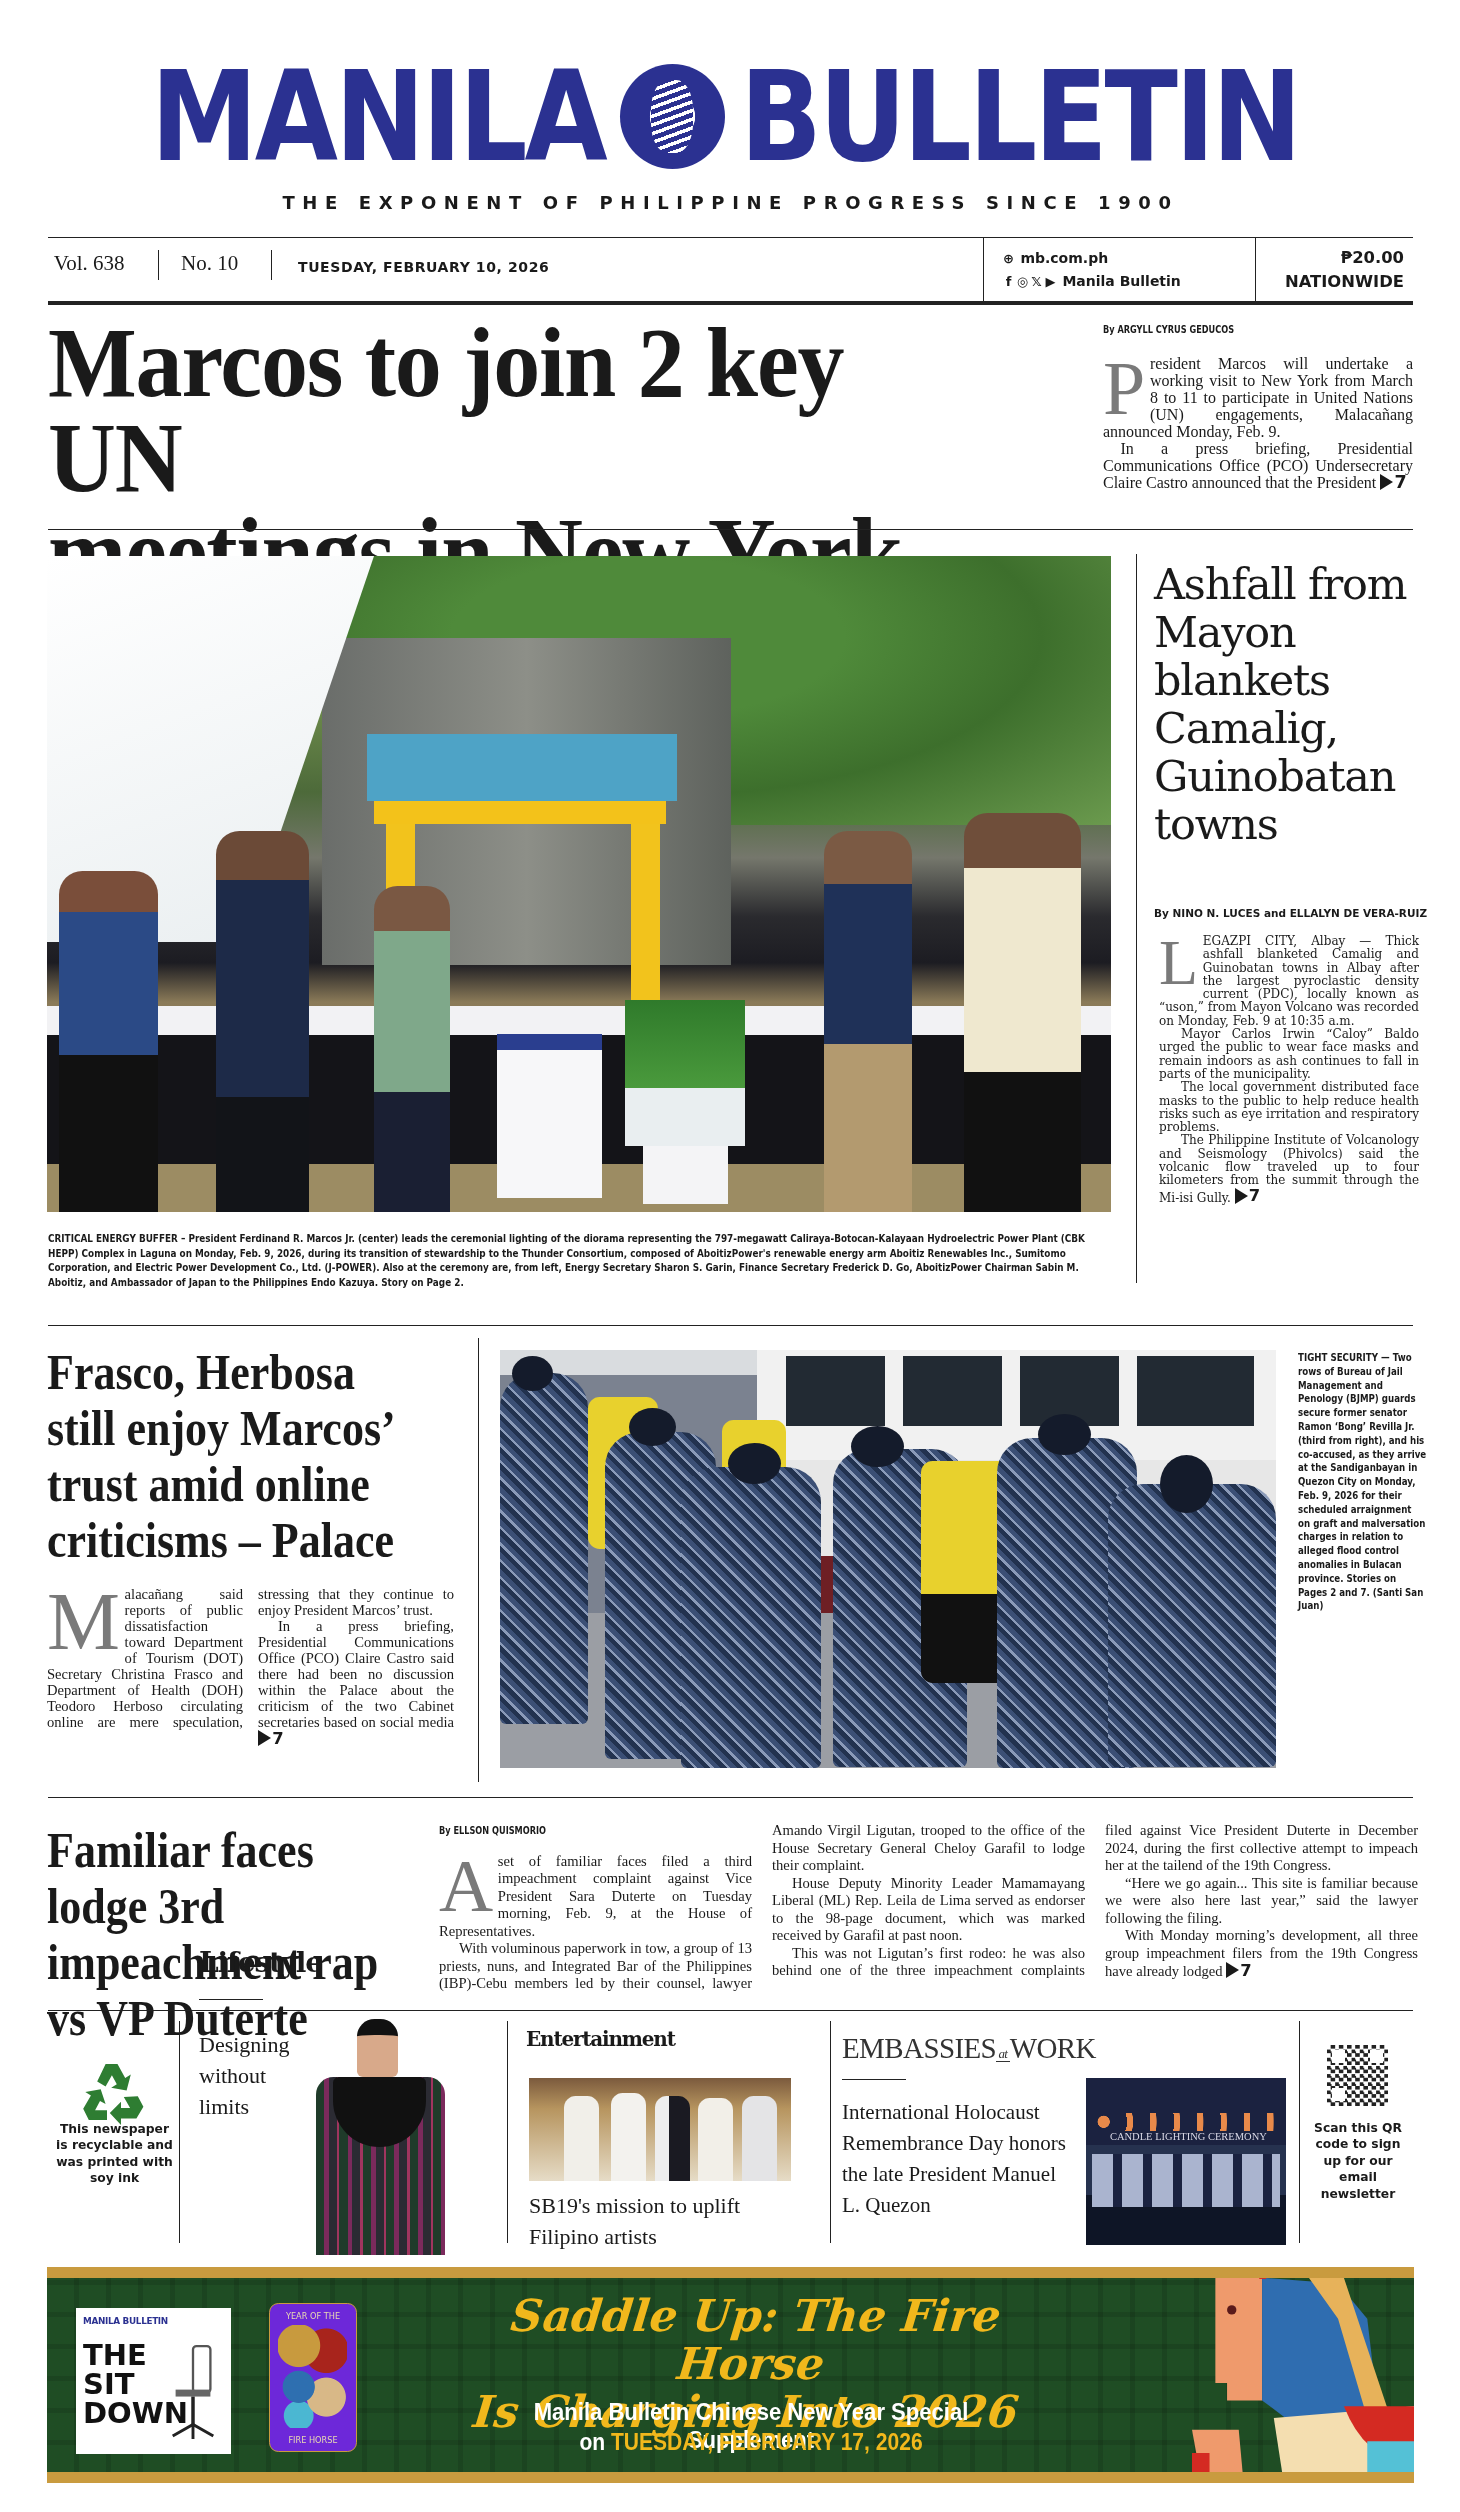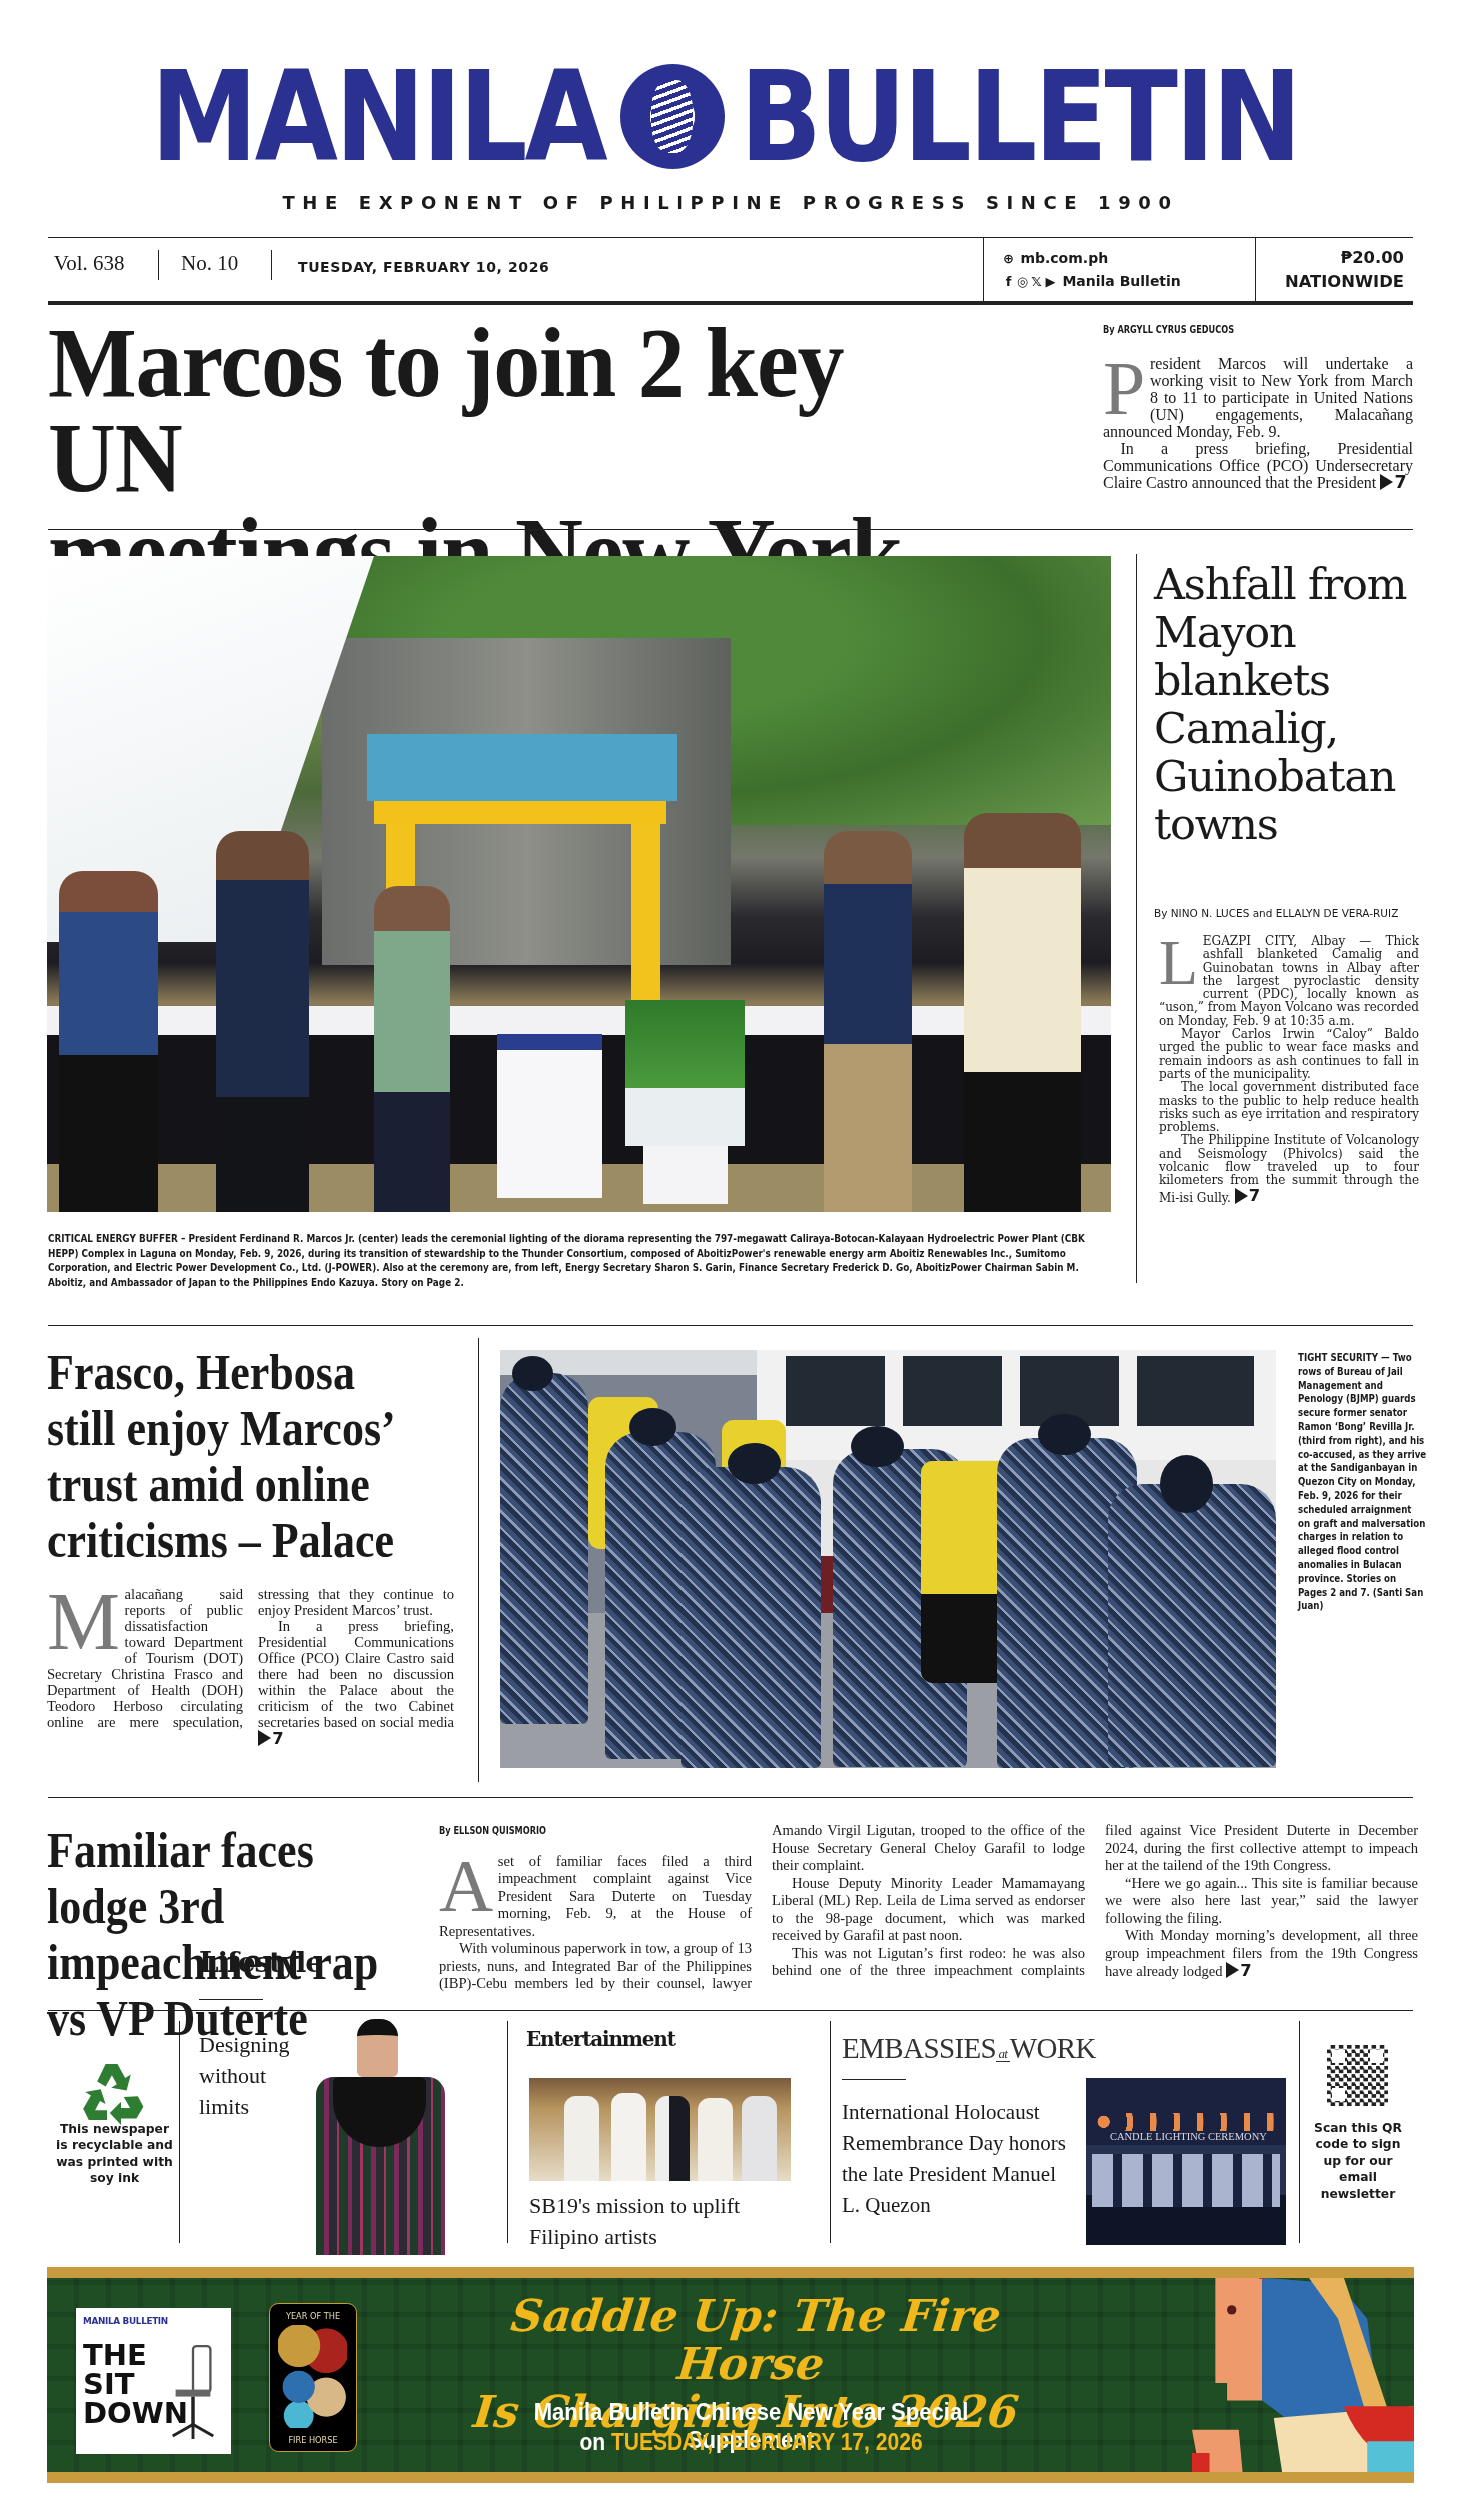--- a/index.html
+++ b/index.html
@@ -47,21 +47,21 @@
 .pm-stagetop{left:0;top:450px;width:1064px;height:35px;background:#f2f2f4}
 .pm-floor{left:0;top:608px;width:1064px;height:48px;background:#9c8c63}
 .pm-person{border-radius:23.4px 23.4px 3.5px 3.5px}
 .pm-podium{left:450px;top:478px;width:105px;height:164px;background:#f7f7f9;border-top:16.4px solid #2a3e8f}
 .pm-diorama{left:578px;top:444px;width:120px;height:146px;background:linear-gradient(180deg,#2f7a2b,#4a9a3c 60%,#e9eef0 60%)}
 .pm-dstand{left:596px;top:590px;width:85px;height:58px;background:#f4f4f6}
 
 .caption{left:48px;top:1232px;width:1063px;font-family:"DejaVu Sans",sans-serif;font-weight:700;font-size:10.8px;line-height:14.6px;transform:scaleX(0.82);transform-origin:left;width:1297px}
 
 .ash-head{left:1154px;top:560px;width:269px;font-family:"DejaVu Serif",serif;font-size:43px;line-height:48px;font-weight:400;letter-spacing:-1.2px}
-.ash-byline{left:1154px;top:907px;font-family:"DejaVu Sans",sans-serif;font-weight:400;font-size:10.5px}
+.ash-byline{left:1154px;top:907px;font-family:"DejaVu Sans",sans-serif;font-weight:700;font-size:10.5px}
 .ash-body{left:1159px;top:935px;width:260px;font-family:"DejaVu Serif",serif;font-size:12px;line-height:13.3px}
 
 .fr-head{left:47px;top:1344px;width:409px;font-family:"Liberation Serif",serif;font-size:50px;line-height:56px;transform:scaleX(.88);transform-origin:left}
 .fr-body{left:47px;top:1586px;width:407px;font-size:14.6px;line-height:16px;column-count:2;column-gap:15px}
 .photo-sec{left:500px;top:1350px;width:776px;height:418px;background:linear-gradient(180deg,#d9dcdf 0 6%,#7b8290 6% 100%)}
 .ps-bus{left:257px;top:0;width:519px;height:275px;background:linear-gradient(180deg,#f1f1f1 0 40%,#e7e7e7 40% 75%,#6e1f24 75% 100%)}
 .ps-win{top:5.8px;height:70px;background:#222a33}
 .ps-road{left:0;top:263px;width:776px;height:155px;background:#9b9ea4}
 .ps-guard{background:repeating-linear-gradient(45deg,#3b4f75 0 4.7px,#22324f 4.7px 9.3px,#8a9ab8 9.3px 11.7px);border-radius:35px 35px 5.8px 5.8px}
 .ps-cap{background:#141b2b;border-radius:50%}
@@ -84,21 +84,21 @@
   linear-gradient(#fff,#fff) 43px 4.7px/13px 13px no-repeat,
   linear-gradient(#fff,#fff) 4.7px 43px/13px 13px no-repeat,
   repeating-conic-gradient(#222 0 25%,#fff 0 50%) 0 0/8.2px 8.2px}
 .qr-text{left:1308px;top:2120px;width:100px;text-align:center;font-family:"DejaVu Sans",sans-serif;font-weight:900;font-size:12.3px;line-height:16.4px}
 
 .banner{left:47px;top:2267px;width:1367px;height:216px;background:#1f4d24;border-top:11.7px solid #c99b3f;border-bottom:11.7px solid #c99b3f;overflow:hidden}
 .banner-pattern{position:absolute;left:0;top:0;width:100%;height:100%;background:repeating-linear-gradient(90deg,transparent 0 27px,rgba(0,0,0,.12) 27px 32px),repeating-linear-gradient(0deg,transparent 0 27px,rgba(0,0,0,.12) 27px 32px)}
 .sitdown{position:absolute;left:29px;top:30px;width:155px;height:146px;background:#fff}
 .sitdown-logo{position:absolute;left:7px;top:8.2px;font-family:"DejaVu Sans",sans-serif;font-weight:900;font-size:8.8px;color:#2b3191;letter-spacing:-0.3px}
 .sitdown-title{position:absolute;left:7px;top:33px;font-family:"DejaVu Sans",sans-serif;font-weight:900;font-size:29px;line-height:29px;color:#111}
-.year-badge{position:absolute;left:222px;top:24.5px;width:88px;height:149px;border:1.8px solid #c99b3f;border-radius:9.3px;background:#000000;text-align:center;font-family:"DejaVu Sans",sans-serif;color:#e8d9b2;font-size:8.2px}
+.year-badge{position:absolute;left:222px;top:24.5px;width:88px;height:149px;border:1.8px solid #c99b3f;border-radius:9.3px;background:#6d28d9;text-align:center;font-family:"DejaVu Sans",sans-serif;color:#e8d9b2;font-size:8.2px}
 .year-badge .yt{position:absolute;top:7px;left:0;width:100%}
 .year-badge .yb{position:absolute;bottom:5.8px;left:0;width:100%}
 .year-badge .num{position:absolute;top:21px;left:8.2px;width:69px;height:103px;background:
  radial-gradient(circle at 30% 20%,#c89a3e 0 22%,transparent 23%),
  radial-gradient(circle at 70% 25%,#a8241c 0 24%,transparent 25%),
  radial-gradient(circle at 30% 60%,#2e6fb0 0 20%,transparent 21%),
  radial-gradient(circle at 70% 70%,#d8b887 0 22%,transparent 23%),
  radial-gradient(circle at 30% 88%,#4bb7d2 0 14%,transparent 15%)}
 .banner-headline{position:absolute;left:403px;top:14px;width:602px;text-align:center;font-family:"DejaVu Serif",serif;font-style:italic;font-weight:700;font-size:44px;line-height:48px;color:#f1b81c;transform:skewX(-6deg)}
 .banner-sub{position:absolute;left:403px;top:120px;width:602px;text-align:center;font-family:"Liberation Sans",sans-serif;font-weight:700;font-size:24.5px;color:#fff;transform:scaleX(.9)}

